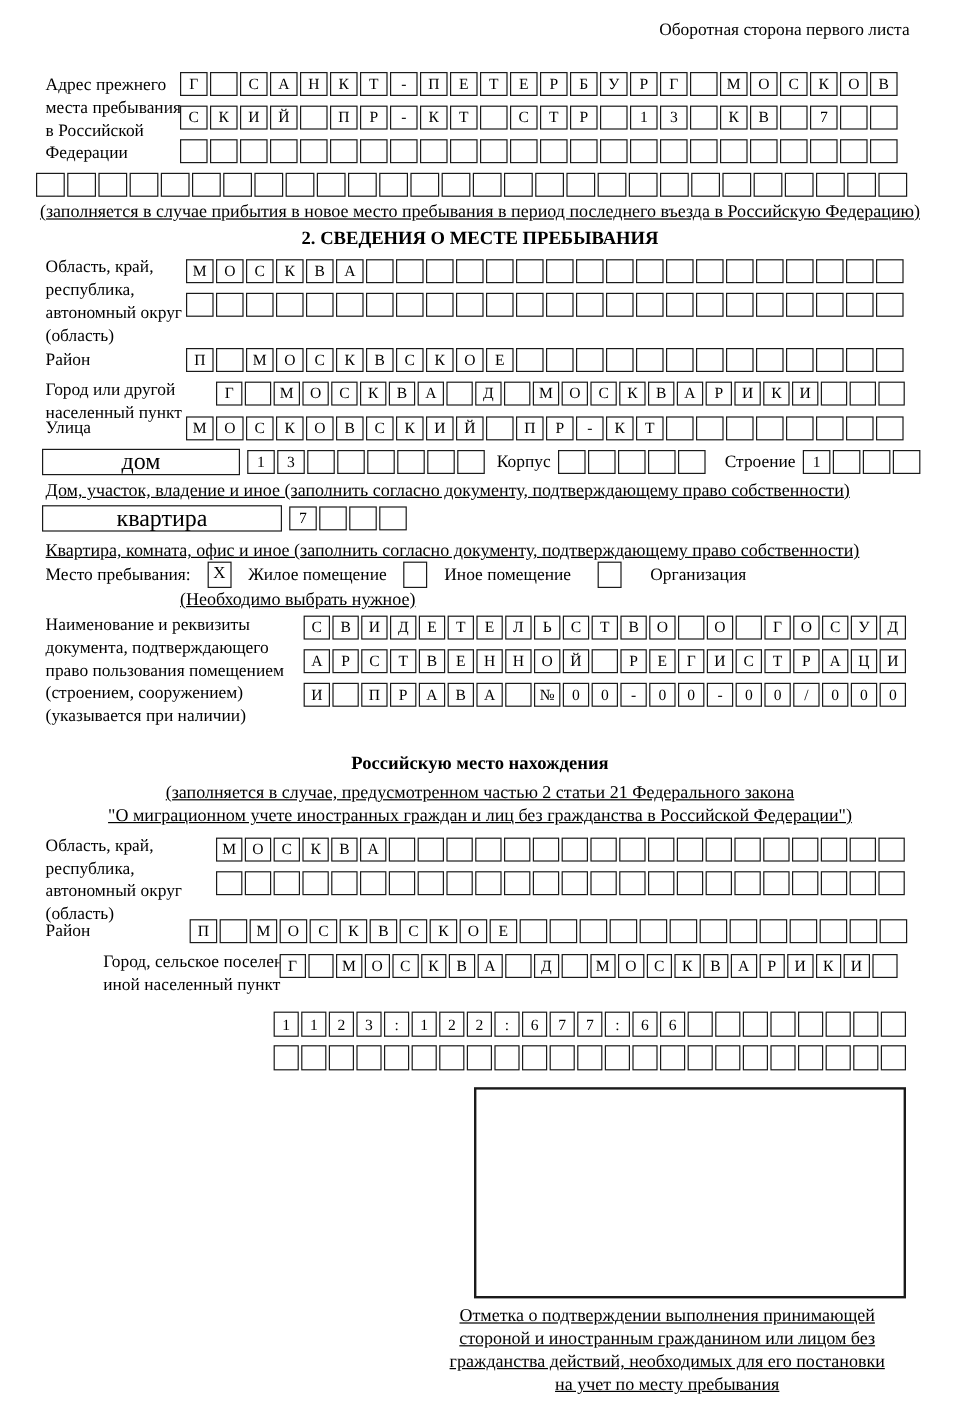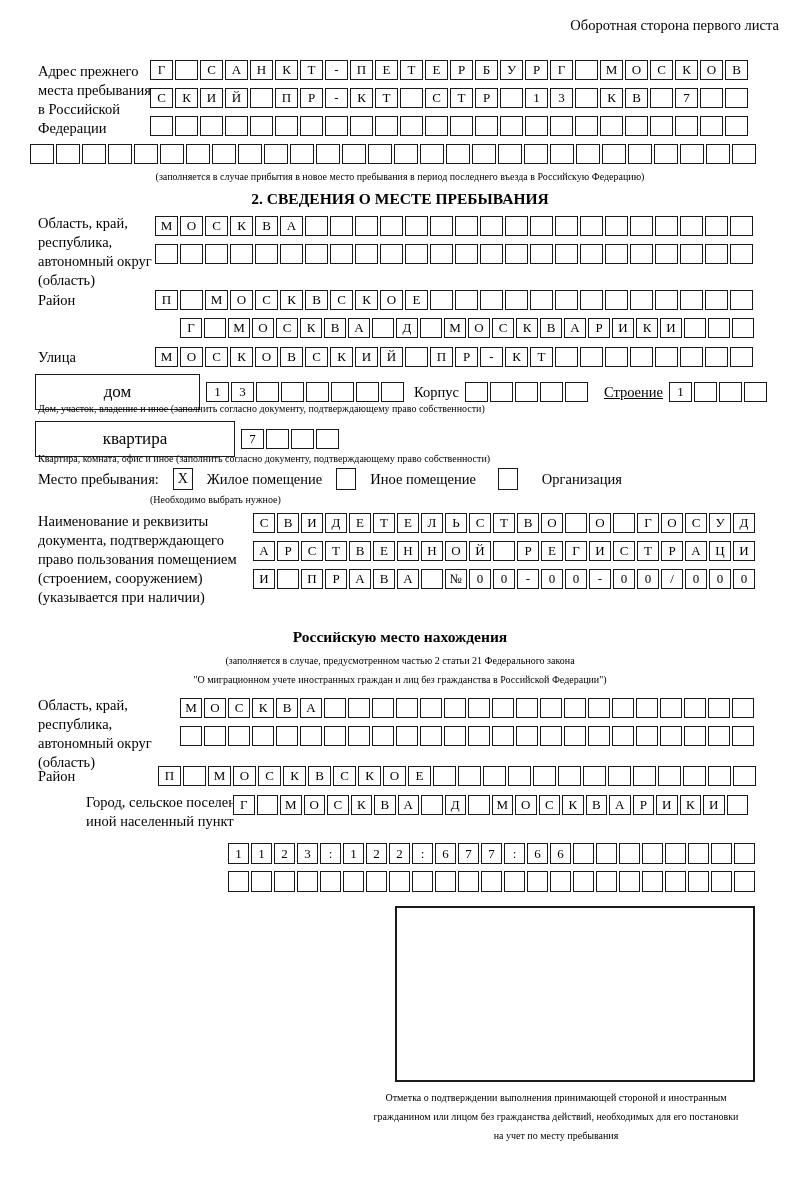--- a/index.html
+++ b/index.html
@@ -1,37 +1,37 @@
 <!DOCTYPE html>
 <html><head>
 <meta charset="utf-8">
 <style>
   html,body{margin:0;padding:0;background:#fff;}
   body{width:800px;height:1180px;font-family:"Liberation Serif", serif;color:#000;}
   #page{position:relative;width:800px;height:1180px;background:#fff;overflow:hidden;}
   .abs{position:absolute;}
   .lbl{font-size:14.5px;line-height:19px;}
-  .note{font-size:10px;line-height:18px;}
+  .note{font-size:15px;line-height:18px;text-decoration:underline;}
   .title{font-size:15.5px;font-weight:bold;text-align:center;width:100%;}
   .cellrow{display:flex;gap:2px;}
   .cellrows{display:flex;flex-direction:column;gap:8px;}
   .cell{width:var(--cw,23px);height:var(--ch,20px);border:1.6px solid #1a1a1a;box-sizing:border-box;
         display:flex;align-items:center;justify-content:center;font-size:13px;background:#fff;}
-  .wbox{border:1.6px solid #1a1a1a;box-sizing:border-box;height:36px;display:flex;align-items:center;justify-content:center;font-size:17px;}
+  .wbox{border:1.6px solid #1a1a1a;box-sizing:border-box;height:22px;display:flex;align-items:center;justify-content:center;font-size:20px;}
   .inline{display:flex;align-items:center;}
   .chk{width:20px;height:22px;border:1.6px solid #1a1a1a;box-sizing:border-box;display:flex;align-items:center;justify-content:center;font-size:14px;}
   .center{text-align:center;width:100%;}
   .markbox{border:2px solid #1a1a1a;box-sizing:border-box;background:#fff;}
 </style>
 </head>
 <body>
 
 <div id="page">
 
-  <div class="abs lbl" style="top:16px;left:0;width:758px;text-align:right;padding-left:21px;">Оборотная сторона первого листа</div>
+  <div class="abs lbl" style="top:16px;left:0;width:758px;text-align:right;">Оборотная сторона первого листа</div>
 
   <div class="abs lbl" style="top:62px;left:38px;width:118px;">Адрес прежнего места пребывания в Российской Федерации</div>
   <div class="abs cellrows" style="top:60px;left:150px;">
     <div class="cellrow">
         <div class="cell">Г</div>
         <div class="cell"></div>
         <div class="cell">С</div>
         <div class="cell">А</div>
         <div class="cell">Н</div>
         <div class="cell">К</div>
@@ -218,20 +218,21 @@
       <div class="cell"></div>
       <div class="cell"></div>
       <div class="cell"></div>
       <div class="cell"></div>
       <div class="cell"></div>
       <div class="cell"></div>
       <div class="cell"></div>
       <div class="cell"></div>
     </div>
 
+  <div class="abs lbl" style="top:316px;left:38px;width:142px;">Город или другой населенный пункт</div>
   <div class="abs cellrow" style="top:318px;left:180px;--cw:22px;">
       <div class="cell">Г</div>
       <div class="cell"></div>
       <div class="cell">М</div>
       <div class="cell">О</div>
       <div class="cell">С</div>
       <div class="cell">К</div>
       <div class="cell">В</div>
       <div class="cell">А</div>
       <div class="cell"></div>
@@ -293,21 +294,21 @@
         <div class="cell"></div>
       </div>
     <div class="lbl" style="margin-left:4px;">Корпус</div>
     <div class="cellrow">
         <div class="cell"></div>
         <div class="cell"></div>
         <div class="cell"></div>
         <div class="cell"></div>
         <div class="cell"></div>
       </div>
-    <div class="lbl" style="margin-left:10px;text-decoration:underline;">Строение</div>
+    <div class="lbl" style="margin-left:10px;">Строение</div>
     <div class="cellrow">
         <div class="cell">1</div>
         <div class="cell"></div>
         <div class="cell"></div>
         <div class="cell"></div>
       </div>
   </div>
   <div class="abs note" style="top:400px;left:38px;">Дом, участок, владение и иное (заполнить согласно документу, подтверждающему право собственности)</div>
 
   <div class="abs inline" style="top:421px;left:35px;gap:6px;">

